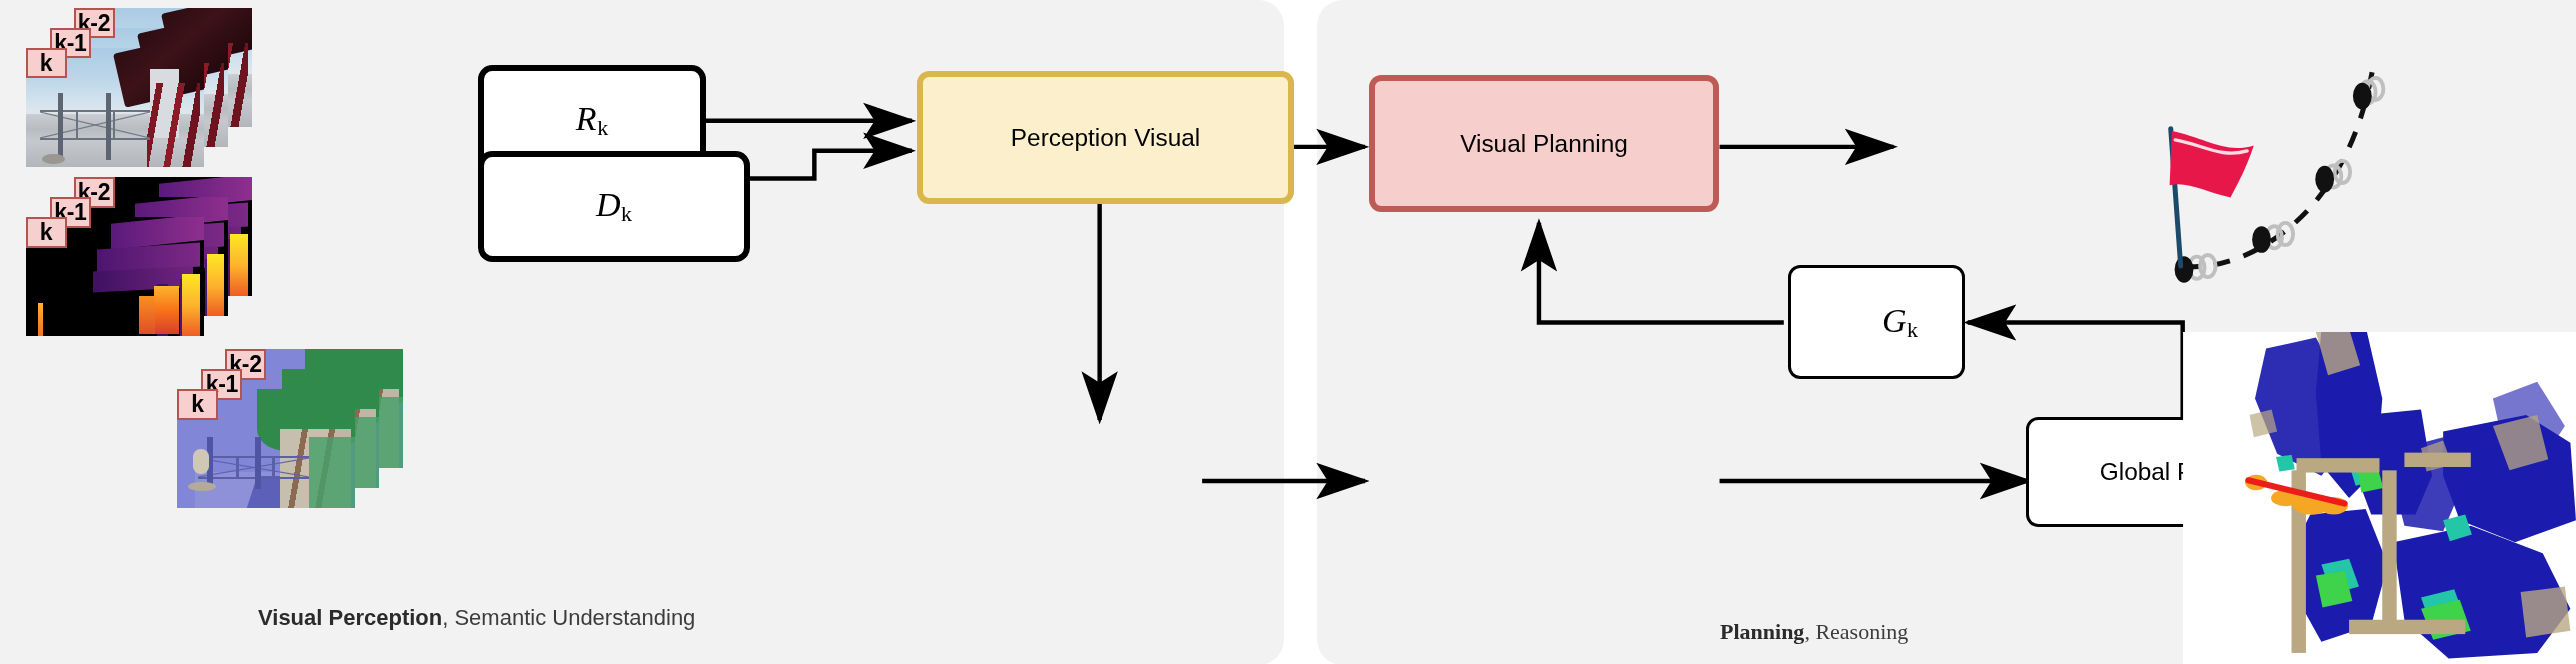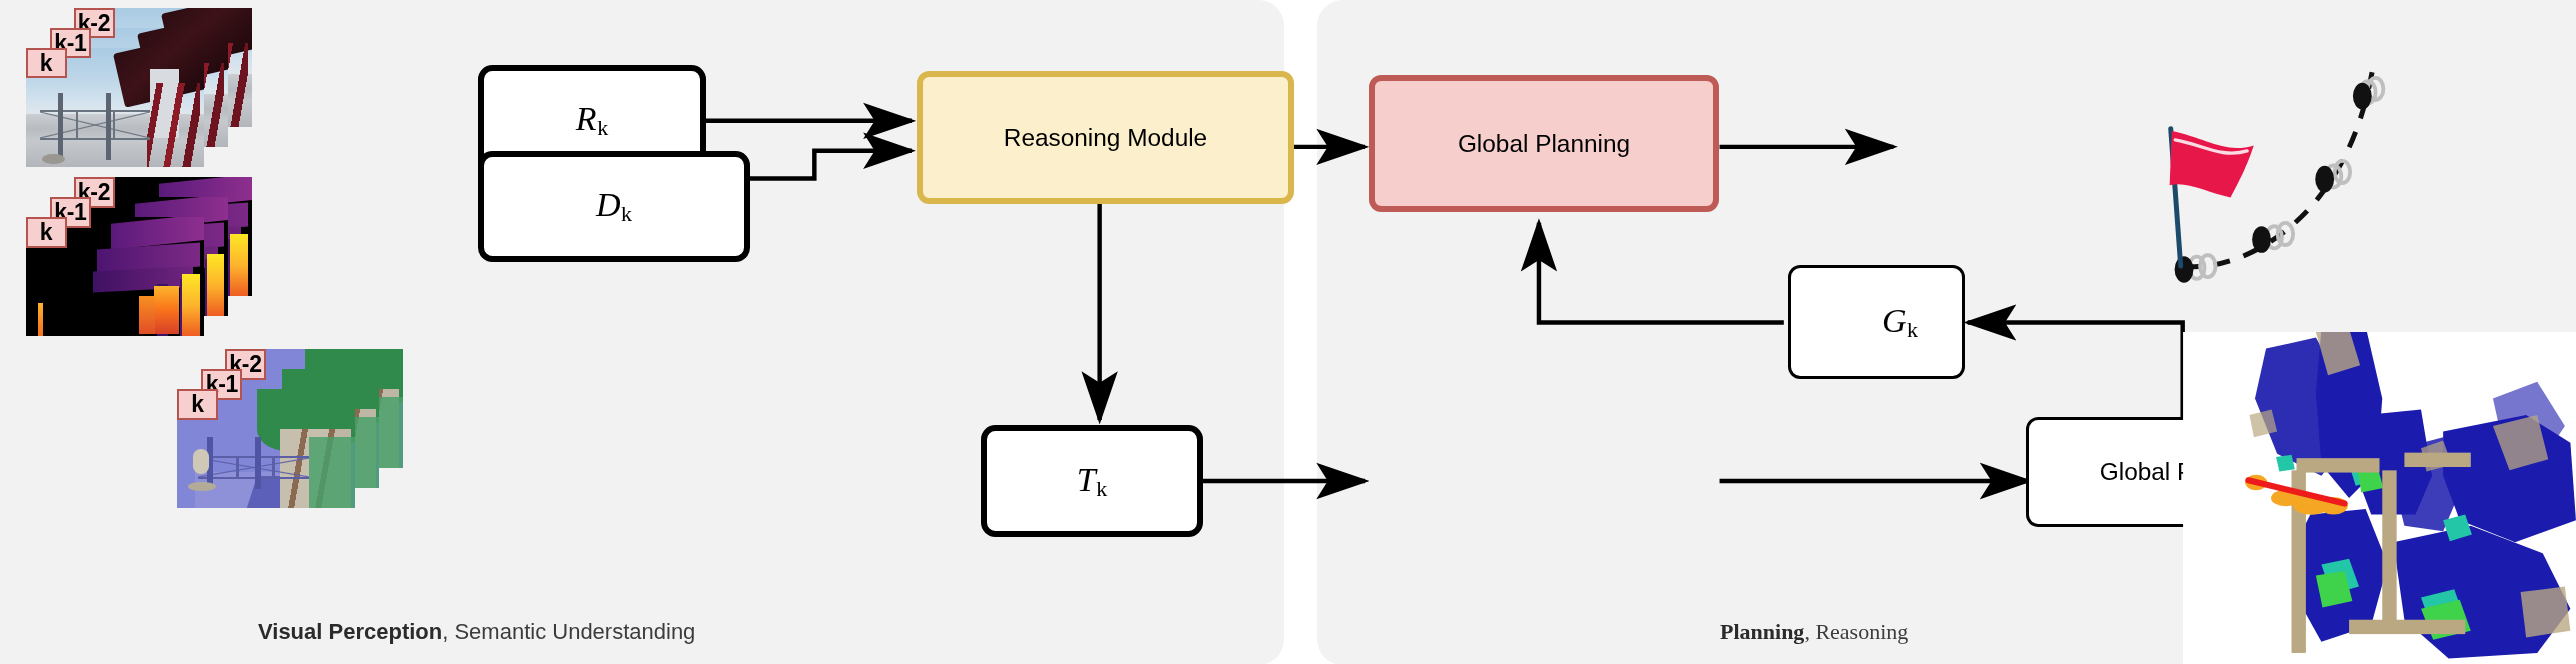--- a/index.html
+++ b/index.html
@@ -298,29 +298,26 @@
 
   <div class="box box-black" style="left:478px;top:65px;width:228px;height:111px;">
     <span class="lbl-math"><span>R</span><span class="sub">k</span></span>
   </div>
 
   <div class="box box-black" style="left:478px;top:151px;width:272px;height:111px;">
     <span class="lbl-math"><span>D</span><span class="sub">k</span></span>
   </div>
 
   <div class="box box-gold" style="left:917px;top:71px;width:377px;height:133px;">
-    <span class="lbl-plain">Reasoning Module</span>
-  </div>
-
-  <div class="box box-black" style="left:981px;top:425px;width:222px;height:112px;">
-    <span class="lbl-math"><span>T</span><span class="sub">k</span></span>
-  </div>
+    <span class="lbl-plain">Perception Visual</span>
+  </div>
+
 
   <div class="box box-red" style="left:1369px;top:75px;width:350px;height:137px;">
-    <span class="lbl-plain">Global Planning</span>
+    <span class="lbl-plain">Visual Planning</span>
   </div>
 
 
   <div class="box box-black-thin" style="left:1788px;top:265px;width:177px;height:114px;">
     <span class="lbl-math"><span>G</span><span class="sub">k</span></span>
   </div>
 
   <div class="box box-black-thin" style="left:2026px;top:417px;width:228px;height:110px;">
     <span class="lbl-plain">Global Path</span>
   </div>
@@ -390,21 +387,21 @@
     </g>
     <g fill="#F5A623">
       <ellipse cx="132" cy="272" rx="20" ry="14"></ellipse>
       <ellipse cx="185" cy="300" rx="26" ry="15"></ellipse>
       <ellipse cx="232" cy="312" rx="34" ry="18"></ellipse>
       <ellipse cx="272" cy="314" rx="26" ry="16"></ellipse>
     </g>
     <path d="M118,268 L292,310" stroke="#EE1B1B" stroke-width="11" fill="none" stroke-linecap="round"></path>
   </svg>
 
-  <div class="caption" style="left:258px;top:619px;">
+  <div class="caption" style="left:258px;top:605px;">
     <b>Visual Perception</b><span>, Semantic Understanding</span>
   </div>
 
   <div class="caption" style="left:1720px;top:619px;font-family:Liberation Serif, serif;">
     <b>Planning</b><span>, Reasoning</span>
   </div>
 
 </div>
 
 

